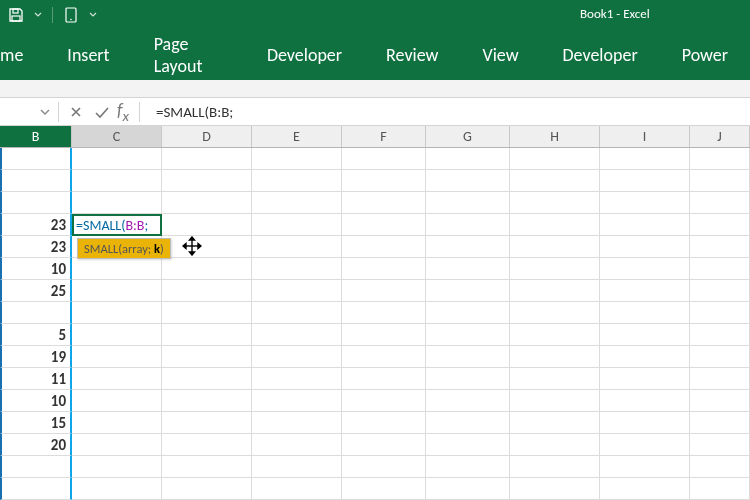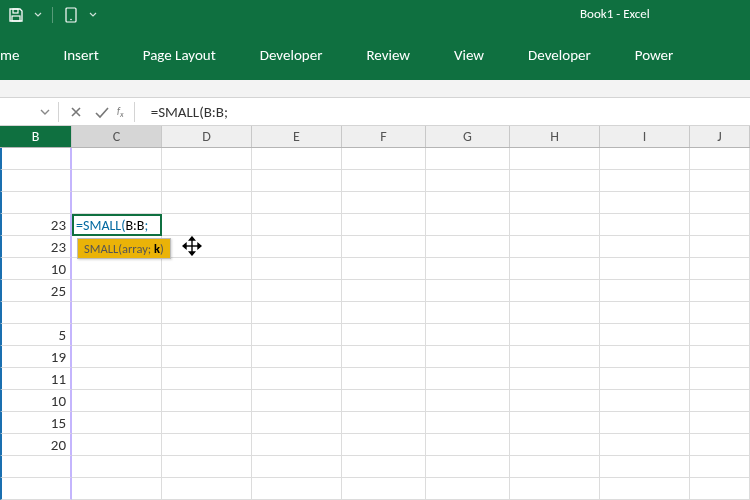--- a/index.html
+++ b/index.html
@@ -3,45 +3,45 @@
 <meta charset="utf-8">
 <style>
   * { box-sizing: border-box; margin: 0; padding: 0; }
   html, body { width: 750px; height: 500px; overflow: hidden; font-family: "Segoe UI", Calibri, sans-serif; background: #fff; }
   .titlebar { height: 30px; background: #0f7040; color: #fff; display: flex; align-items: center; justify-content: center; position: relative; }
   .titlebar .title { position: absolute; left: 580px; font-size: 13px; top: 6px; }
   .qat { position: absolute; left: 0; top: 0; height: 30px; display: flex; align-items: center; gap: 10px; padding-left: 8px; }
   .qat .sep { width: 1px; height: 16px; background: rgba(255,255,255,0.3); }
   .qat svg { display: block; }
   .qat .small-drop { opacity: 0.8; }
-  .ribbon-tabs { height: 50px; background: #0f7040; display: flex; align-items: center; padding-left: 0; color: #fff; font-size: 15px; }
+  .ribbon-tabs { height: 50px; background: #0f7040; display: flex; align-items: center; padding-left: 0; color: #fff; font-size: 18px; }
   .ribbon-tabs .tab { padding: 0 22px; height: 50px; display: flex; align-items: center; cursor: pointer; }
   .ribbon-tabs .tab:first-child { padding-left: 0; padding-right: 22px; }
   .ribbon-body { height: 18px; background: #f3f3f3; border-bottom: 1px solid #d4d4d4; }
   .formula-row { height: 28px; display: flex; align-items: center; border-bottom: 1px solid #d4d4d4; background: #fff; }
   .namebox { width: 52px; height: 22px; margin: 0 2px 0 0; display: flex; align-items: center; justify-content: flex-end; padding-right: 2px; }
   .namebox svg { display:block; }
   .fb-sep { width: 1px; height: 20px; background: #d4d4d4; margin: 0 4px; }
   .fb-btn { width: 26px; height: 22px; display: flex; align-items: center; justify-content: center; cursor: pointer; color: #666; }
   .fb-btn svg { display: block; }
-  .fx { font-style: italic; font-size: 10px; color: #787878; margin: 0 6px 0 2px; }
+  .fx { font-style: italic; font-size: 18px; color: #787878; margin: 0 6px 0 2px; }
   .formula-input { flex: 1; padding-left: 12px; font-size: 15px; color: #333; display: flex; align-items: center; height: 100%; }
   .col-headers { height: 22px; display: flex; background: #e6e6e6; border-bottom: 1px solid #b5b5b5; }
   .col-h { border-right: 1px solid #c8c8c8; display: flex; align-items: center; justify-content: center; font-size: 14px; color: #555; background: #efefef; cursor: pointer; }
   .col-h.sel-full { background: #0f7040; color: #fff; }
   .col-h.sel-active { background: #d6d6d6; }
   .grid { position: relative; }
   .row { display: flex; height: 22px; }
   .cell { border-right: 1px solid #dcdcdc; border-bottom: 1px solid #dcdcdc; display: flex; align-items: center; font-size: 15px; color: #333; padding: 0 4px; background: #fff; overflow: visible; position: relative; }
   .cell.right { justify-content: flex-end; }
-  .col-b-highlight { border-left: 2px solid #1a6fb0; border-right: 2px solid #c4b5fd; }
+  .col-b-highlight { border-left: 2px solid #1a6fb0; border-right: 2px solid #0ea5e9; font-weight: bold; }
   .cell.active { border: 2px solid #0f7040; background: #fff; z-index: 2; }
   .cell.active .inner { white-space: nowrap; position: absolute; left: 2px; top: 1px; background: #fff; padding-right: 2px; font-size: 14px; }
   .tok-fn { color: #0369a1; }
-  .tok-ref { color: #000000; text-align: center; }
+  .tok-ref { color: #a21caf; text-align: center; }
   .tooltip { position: absolute; left: 3px; top: 22px; background: #eab308; border: 1px solid #bdbdbd; font-size: 12.5px; color: #555; padding: 2px 6px; white-space: nowrap; z-index: 5; box-shadow: 1px 1px 2px rgba(0,0,0,0.15); }
   .tooltip b { font-weight: bold; color: #000; }
   .move-cursor { position: absolute; width: 20px; height: 20px; z-index: 6; }
   .w-b { width: 72px; }
   .w-c { width: 90px; }
   .w-d { width: 90px; }
   .w-e { width: 90px; }
   .w-f { width: 84px; }
   .w-g { width: 84px; }
   .w-h { width: 90px; }

